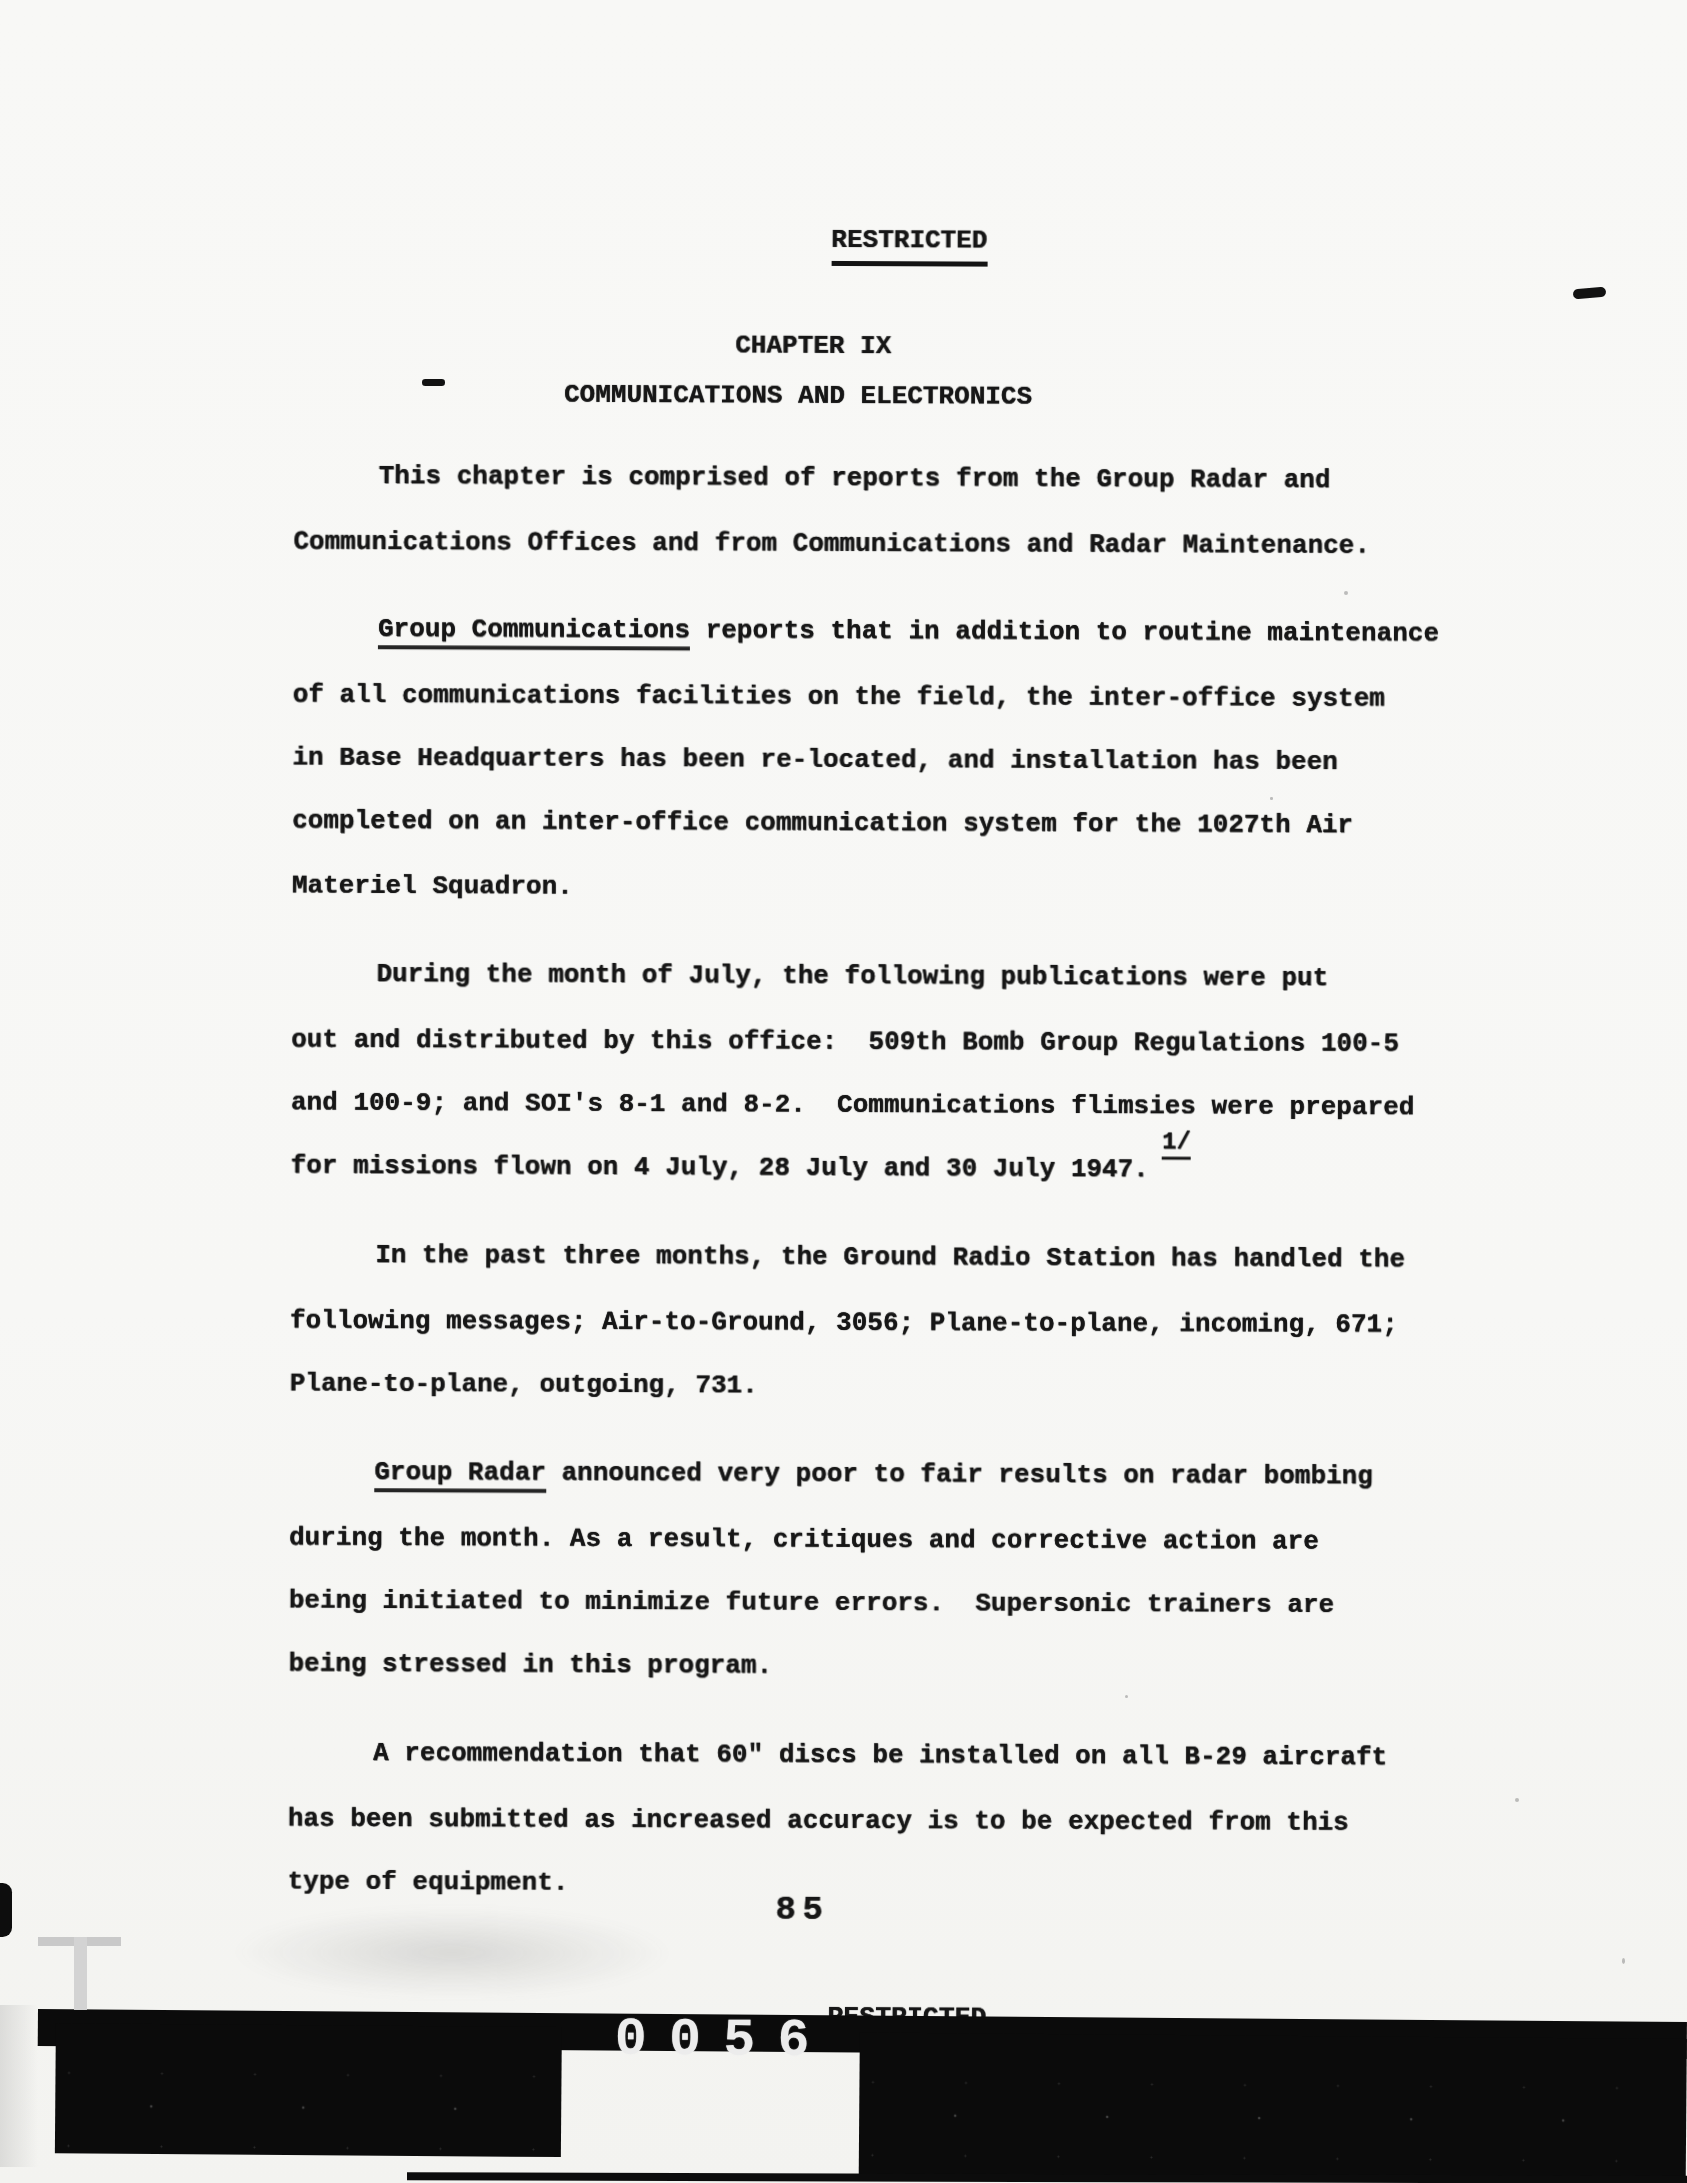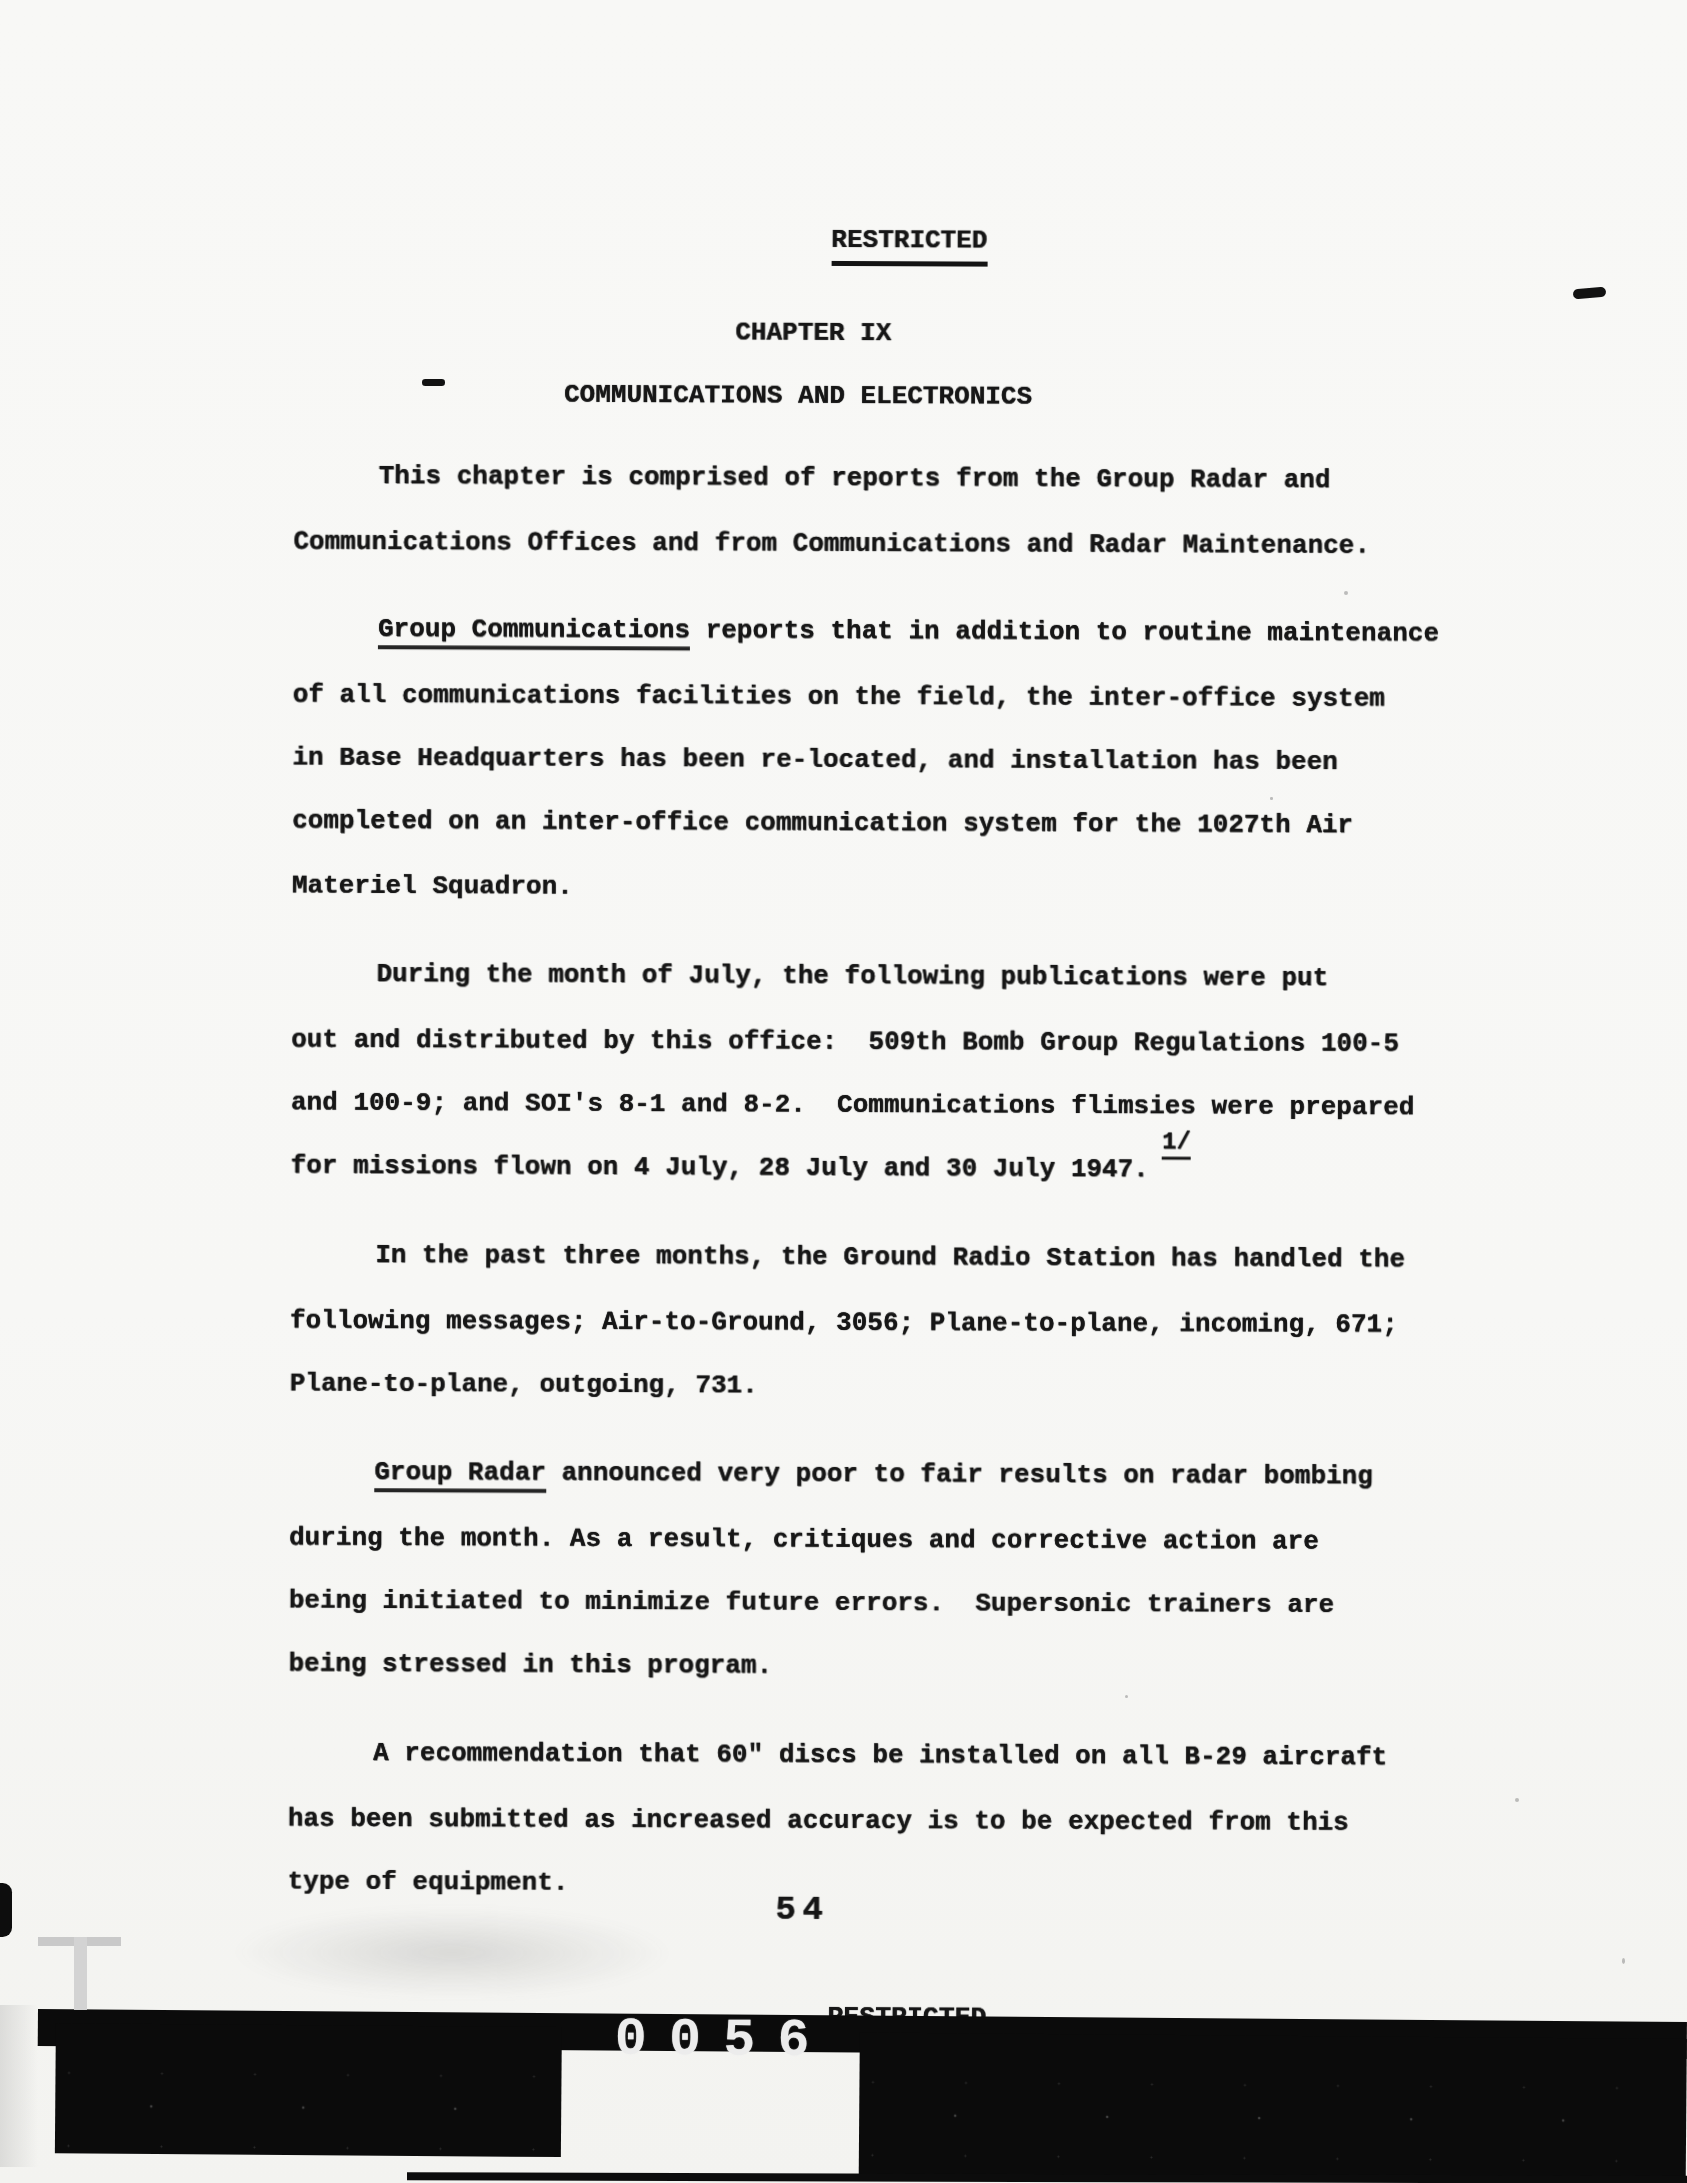--- a/index.html
+++ b/index.html
@@ -76,21 +76,21 @@
 </head>
 <body>
 
 <div class="page">
 
   <div class="typed">
 
     <div class="hdr" style="left:734px;top:195px;">
       <span class="u-thick">RESTRICTED</span>
     </div>
-    <div class="hdr" style="left:732px;top:318px;">CHAPTER IX</div>
+    <div class="hdr" style="left:732px;top:331px;">CHAPTER IX</div>
     <div class="hdr" style="left:561px;top:381px;">COMMUNICATIONS AND ELECTRONICS</div>
 
     <div class="body-col">
 
       <p class="para">
         <span class="line indent">This chapter is comprised of reports from the Group Radar and</span>
         <span class="line">Communications Offices and from Communications and Radar Maintenance.</span>
       </p>
 
       <p class="para">
@@ -122,21 +122,21 @@
       </p>
 
       <p class="para">
         <span class="line indent">A recommendation that 60" discs be installed on all B-29 aircraft</span>
         <span class="line">has been submitted as increased accuracy is to be expected from this</span>
         <span class="line">type of equipment.</span>
       </p>
 
     </div>
 
-    <div class="page-number">54</div>
+    <div class="page-number">85</div>
     <div class="smudge"></div>
     <div class="classification-bottom">
       <span class="u-heavy">RESTRICTED</span>
     </div>
   </div>
 
   <div class="redaction">
     <div class="redact red-band"></div>
     <div class="redact red-left"></div>
     <div class="redact red-right"></div>

